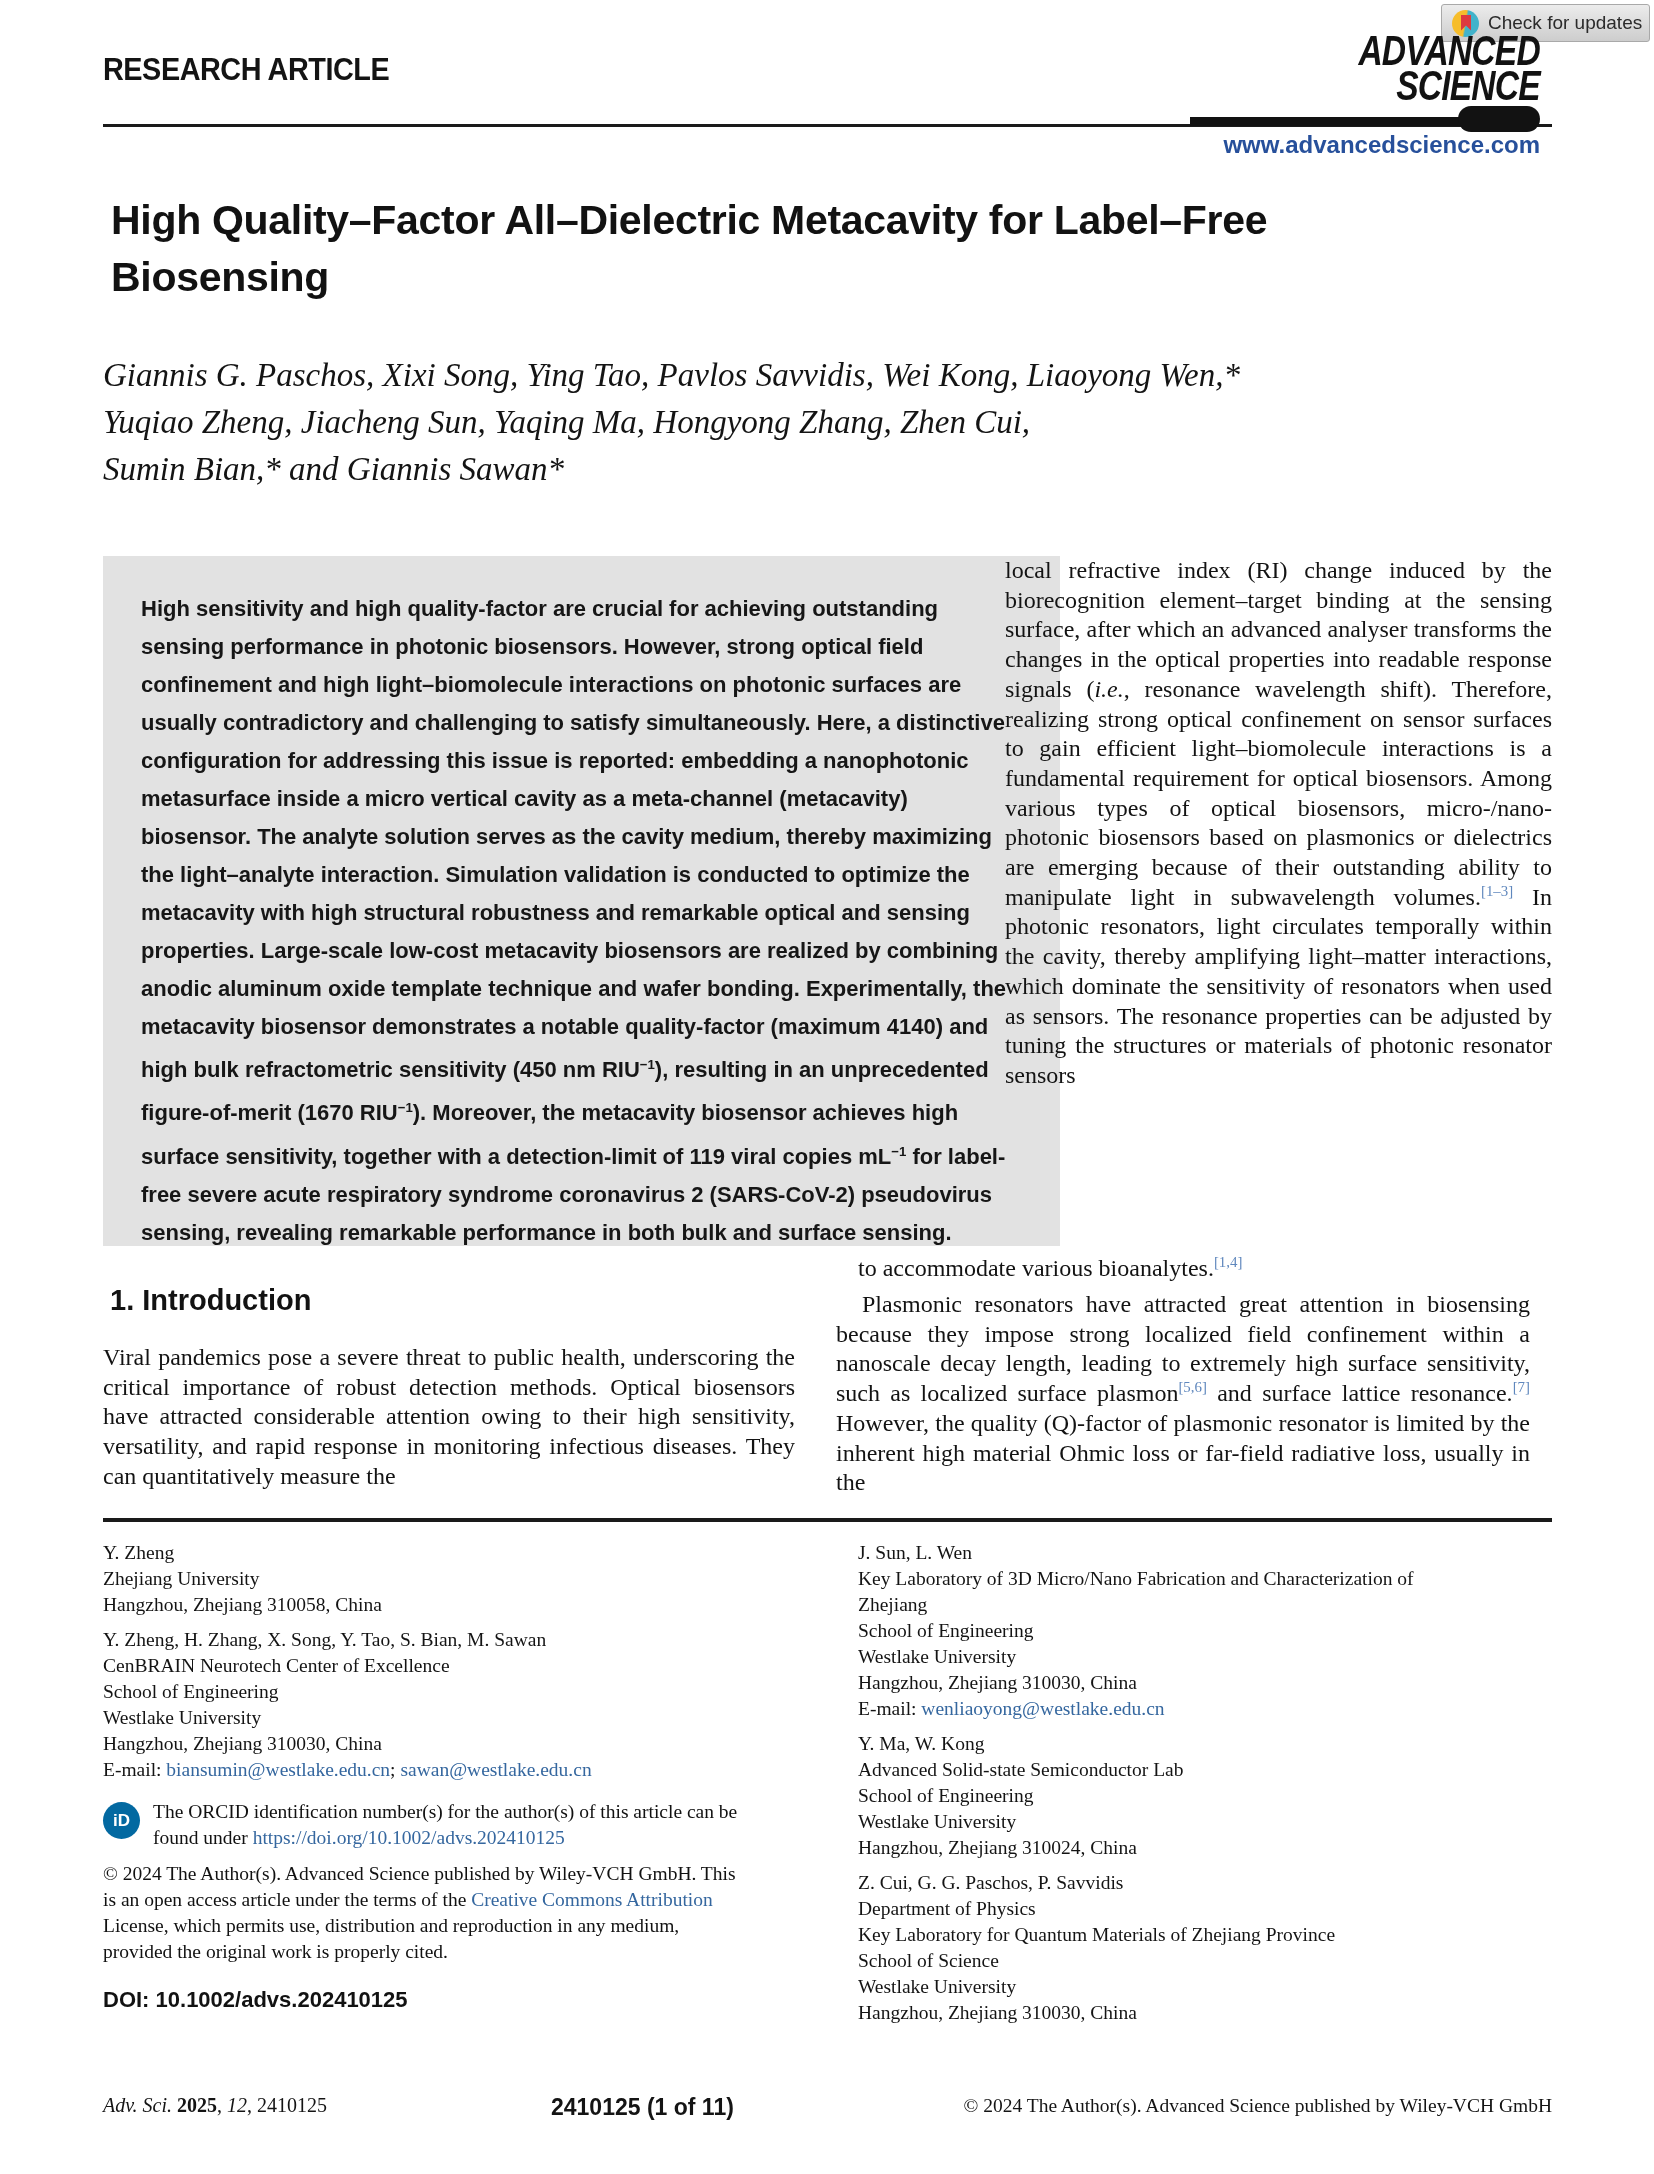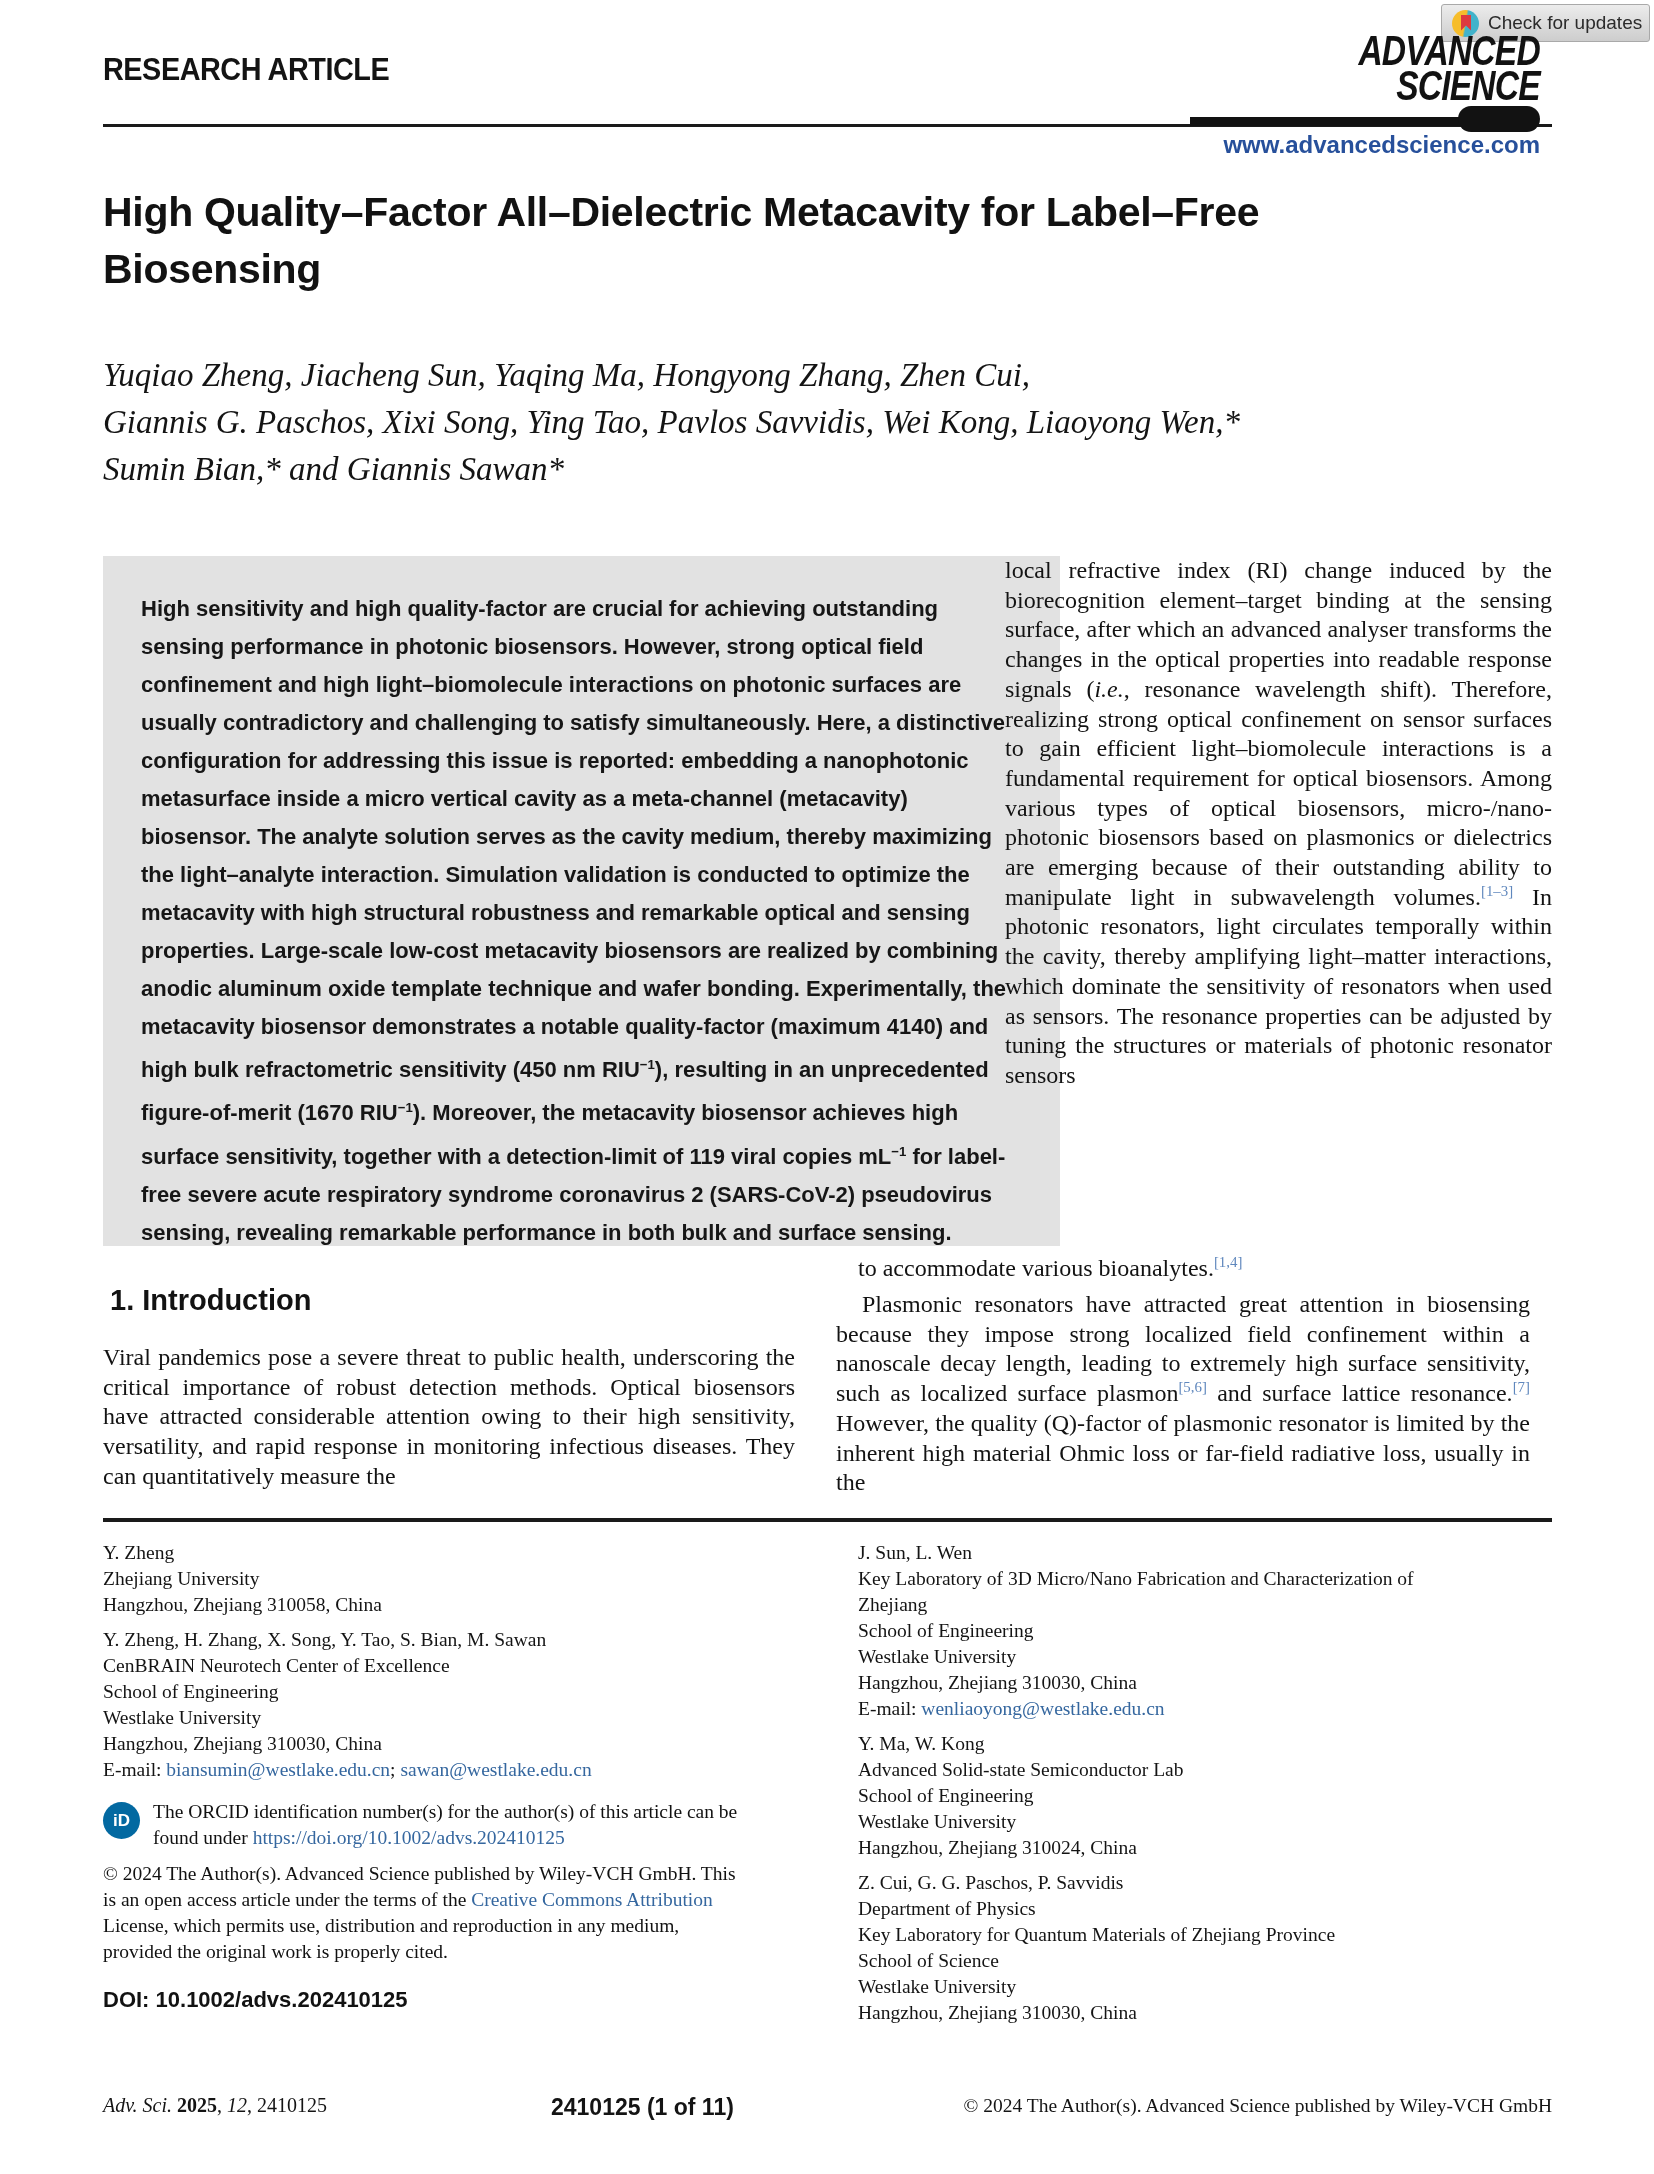--- a/index.html
+++ b/index.html
@@ -24,21 +24,21 @@
         font-family:"Liberation Sans",sans-serif;font-style:italic;font-weight:bold;}
   .logo-l1{font-size:42px;line-height:34px;letter-spacing:-1px;transform:scaleX(.8);transform-origin:right center;}
   .logo-l2{font-size:42px;line-height:36px;letter-spacing:-1px;transform:scaleX(.8);transform-origin:right center;}
   .header-rule{position:absolute;top:124px;left:103px;width:1449px;height:3px;background:#1a1a1a;}
   .logo-bar{position:absolute;top:117px;left:1190px;width:272px;height:9px;background:#121212;}
   .oa-pill{position:absolute;top:106px;left:1458px;width:82px;height:26px;background:#121212;border-radius:13px;}
   .website{position:absolute;top:131px;right:114px;font-family:"Liberation Sans",sans-serif;
            font-weight:bold;font-size:24px;color:#27509b;text-decoration:none;cursor:pointer;}
 
   
-  .title{position:absolute;top:184px;left:103px;width:1360px;margin:0;
+  .title{position:absolute;top:184px;left:103px;width:1360px;margin:8px;
          font-family:"Liberation Sans",sans-serif;font-weight:bold;font-size:41px;line-height:57px;
          letter-spacing:-0.3px;color:#121212;}
   .authors{position:absolute;top:352px;left:103px;width:1440px;
            font-family:"Liberation Serif",serif;font-style:italic;font-size:33px;line-height:47px;color:#141414;}
 
   
   .absbox{position:absolute;top:556px;left:103px;width:957px;height:690px;background:#e2e2e2;
           box-sizing:border-box;padding:34px 38px;}
   .absbox p{margin:0;font-family:"Liberation Sans",sans-serif;font-weight:bold;
             font-size:22px;line-height:38px;color:#161616;}
@@ -105,22 +105,22 @@
   <div class="logo-bar"></div>
   <div class="oa-pill"></div>
   <a class="website">www.advancedscience.com</a>
 
   <h1 class="title">
     <span>High Quality–Factor All–Dielectric Metacavity for Label–Free</span><br>
     <span>Biosensing</span>
   </h1>
 
   <div class="authors">
+    <div>Giannis G. Paschos, Xixi Song, Ying Tao, Pavlos Savvidis, Wei Kong, Liaoyong Wen,*</div>
     <div>Yuqiao Zheng, Jiacheng Sun, Yaqing Ma, Hongyong Zhang, Zhen Cui,</div>
-    <div>Giannis G. Paschos, Xixi Song, Ying Tao, Pavlos Savvidis, Wei Kong, Liaoyong Wen,*</div>
     <div>Sumin Bian,* and Giannis Sawan*</div>
   </div>
 
   <div class="absbox">
     <p><span>High sensitivity and high quality-factor are crucial for achieving outstanding sensing performance in photonic biosensors. However, strong optical field confinement and high light–biomolecule interactions on photonic surfaces are usually contradictory and challenging to satisfy simultaneously. Here, a distinctive configuration for addressing this issue is reported: embedding a nanophotonic metasurface inside a micro vertical cavity as a meta-channel (metacavity) biosensor. The analyte solution serves as the cavity medium, thereby maximizing the light–analyte interaction. Simulation validation is conducted to optimize the metacavity with high structural robustness and remarkable optical and sensing properties. Large-scale low-cost metacavity biosensors are realized by combining anodic aluminum oxide template technique and wafer bonding. Experimentally, the metacavity biosensor demonstrates a notable quality-factor (maximum 4140) and high bulk refractometric sensitivity (450 nm RIU</span><sup>−1</sup><span>), resulting in an unprecedented figure-of-merit (1670 RIU</span><sup>−1</sup><span>). Moreover, the metacavity biosensor achieves high surface sensitivity, together with a detection-limit of 119 viral copies mL</span><sup>−1</sup><span> for label-free severe acute respiratory syndrome coronavirus 2 (SARS-CoV-2) pseudovirus sensing, revealing remarkable performance in both bulk and surface sensing.</span></p>
   </div>
 
   <div class="rcol">
     <p><span>local refractive index (RI) change induced by the biorecognition element–target binding at the sensing surface, after which an advanced analyser transforms the changes in the optical properties into readable response signals (</span><em class="it">i.e.</em><span>, resonance wavelength shift). Therefore, realizing strong optical confinement on sensor surfaces to gain efficient light–biomolecule interactions is a fundamental requirement for optical biosensors. Among various types of optical biosensors, micro-/nano-photonic biosensors based on plasmonics or dielectrics are emerging because of their outstanding ability to manipulate light in subwavelength volumes.</span><sup class="cite">[1–3]</sup><span> In photonic resonators, light circulates temporally within the cavity, thereby amplifying light–matter interactions, which dominate the sensitivity of resonators when used as sensors. The resonance properties can be adjusted by tuning the structures or materials of photonic resonator sensors</span></p>
   </div>

